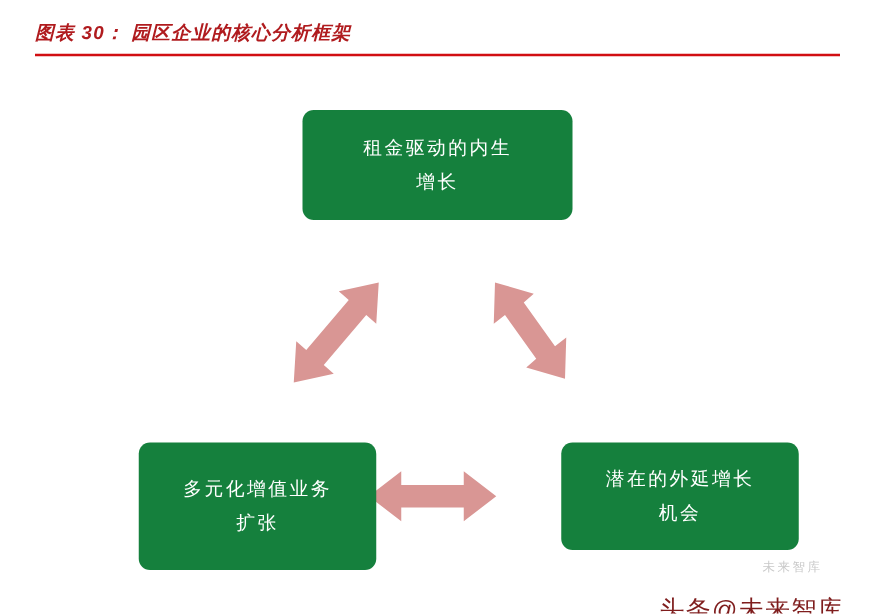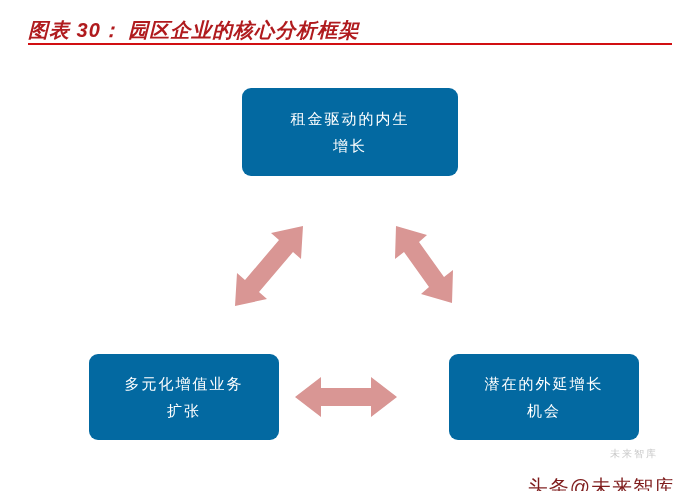--- a/index.html
+++ b/index.html
@@ -12,21 +12,21 @@
     position: relative;
     width: 700px;
     height: 491px;
     background: #ffffff;
     overflow: hidden;
   }
   .figure-title {
     position: absolute;
     left: 28px;
     top: 17px;
-    font-size: 20px;
+    font-size: 15px;
     font-weight: bold;
     font-style: italic;
     color: #b01b1e;
     letter-spacing: 1px;
   }
   .title-rule {
     position: absolute;
     left: 28px;
     top: 43px;
     width: 644px;
@@ -36,34 +36,34 @@
   .diagram-svg {
     position: absolute;
     left: 0;
     top: 0;
     width: 700px;
     height: 491px;
     pointer-events: none;
   }
   .node {
     position: absolute;
-    background: #0369a1;
+    background: #15803d;
     color: #ffffff;
     border-radius: 9px;
     display: flex;
     align-items: center;
     justify-content: center;
     text-align: center;
     white-space: pre-line;
     font-size: 15px;
     line-height: 27px;
     letter-spacing: 2px;
   }
   .node-top   { left: 242px; top: 88px;  width: 216px; height: 88px; }
-  .node-left  { left: 89px;  top: 354px; width: 190px; height: 86px; }
+  .node-left  { left: 111px;  top: 354px; width: 190px; height: 102px; }
   .node-right { left: 405px; top: 354px; width: 190px; height: 86px; margin-left: 44px; }
   .watermark-faint {
     position: absolute;
     right: 42px;
     top: 447px;
     font-size: 10px;
     color: #c9c9c9;
     letter-spacing: 2px;
   }
   .watermark-byline {

